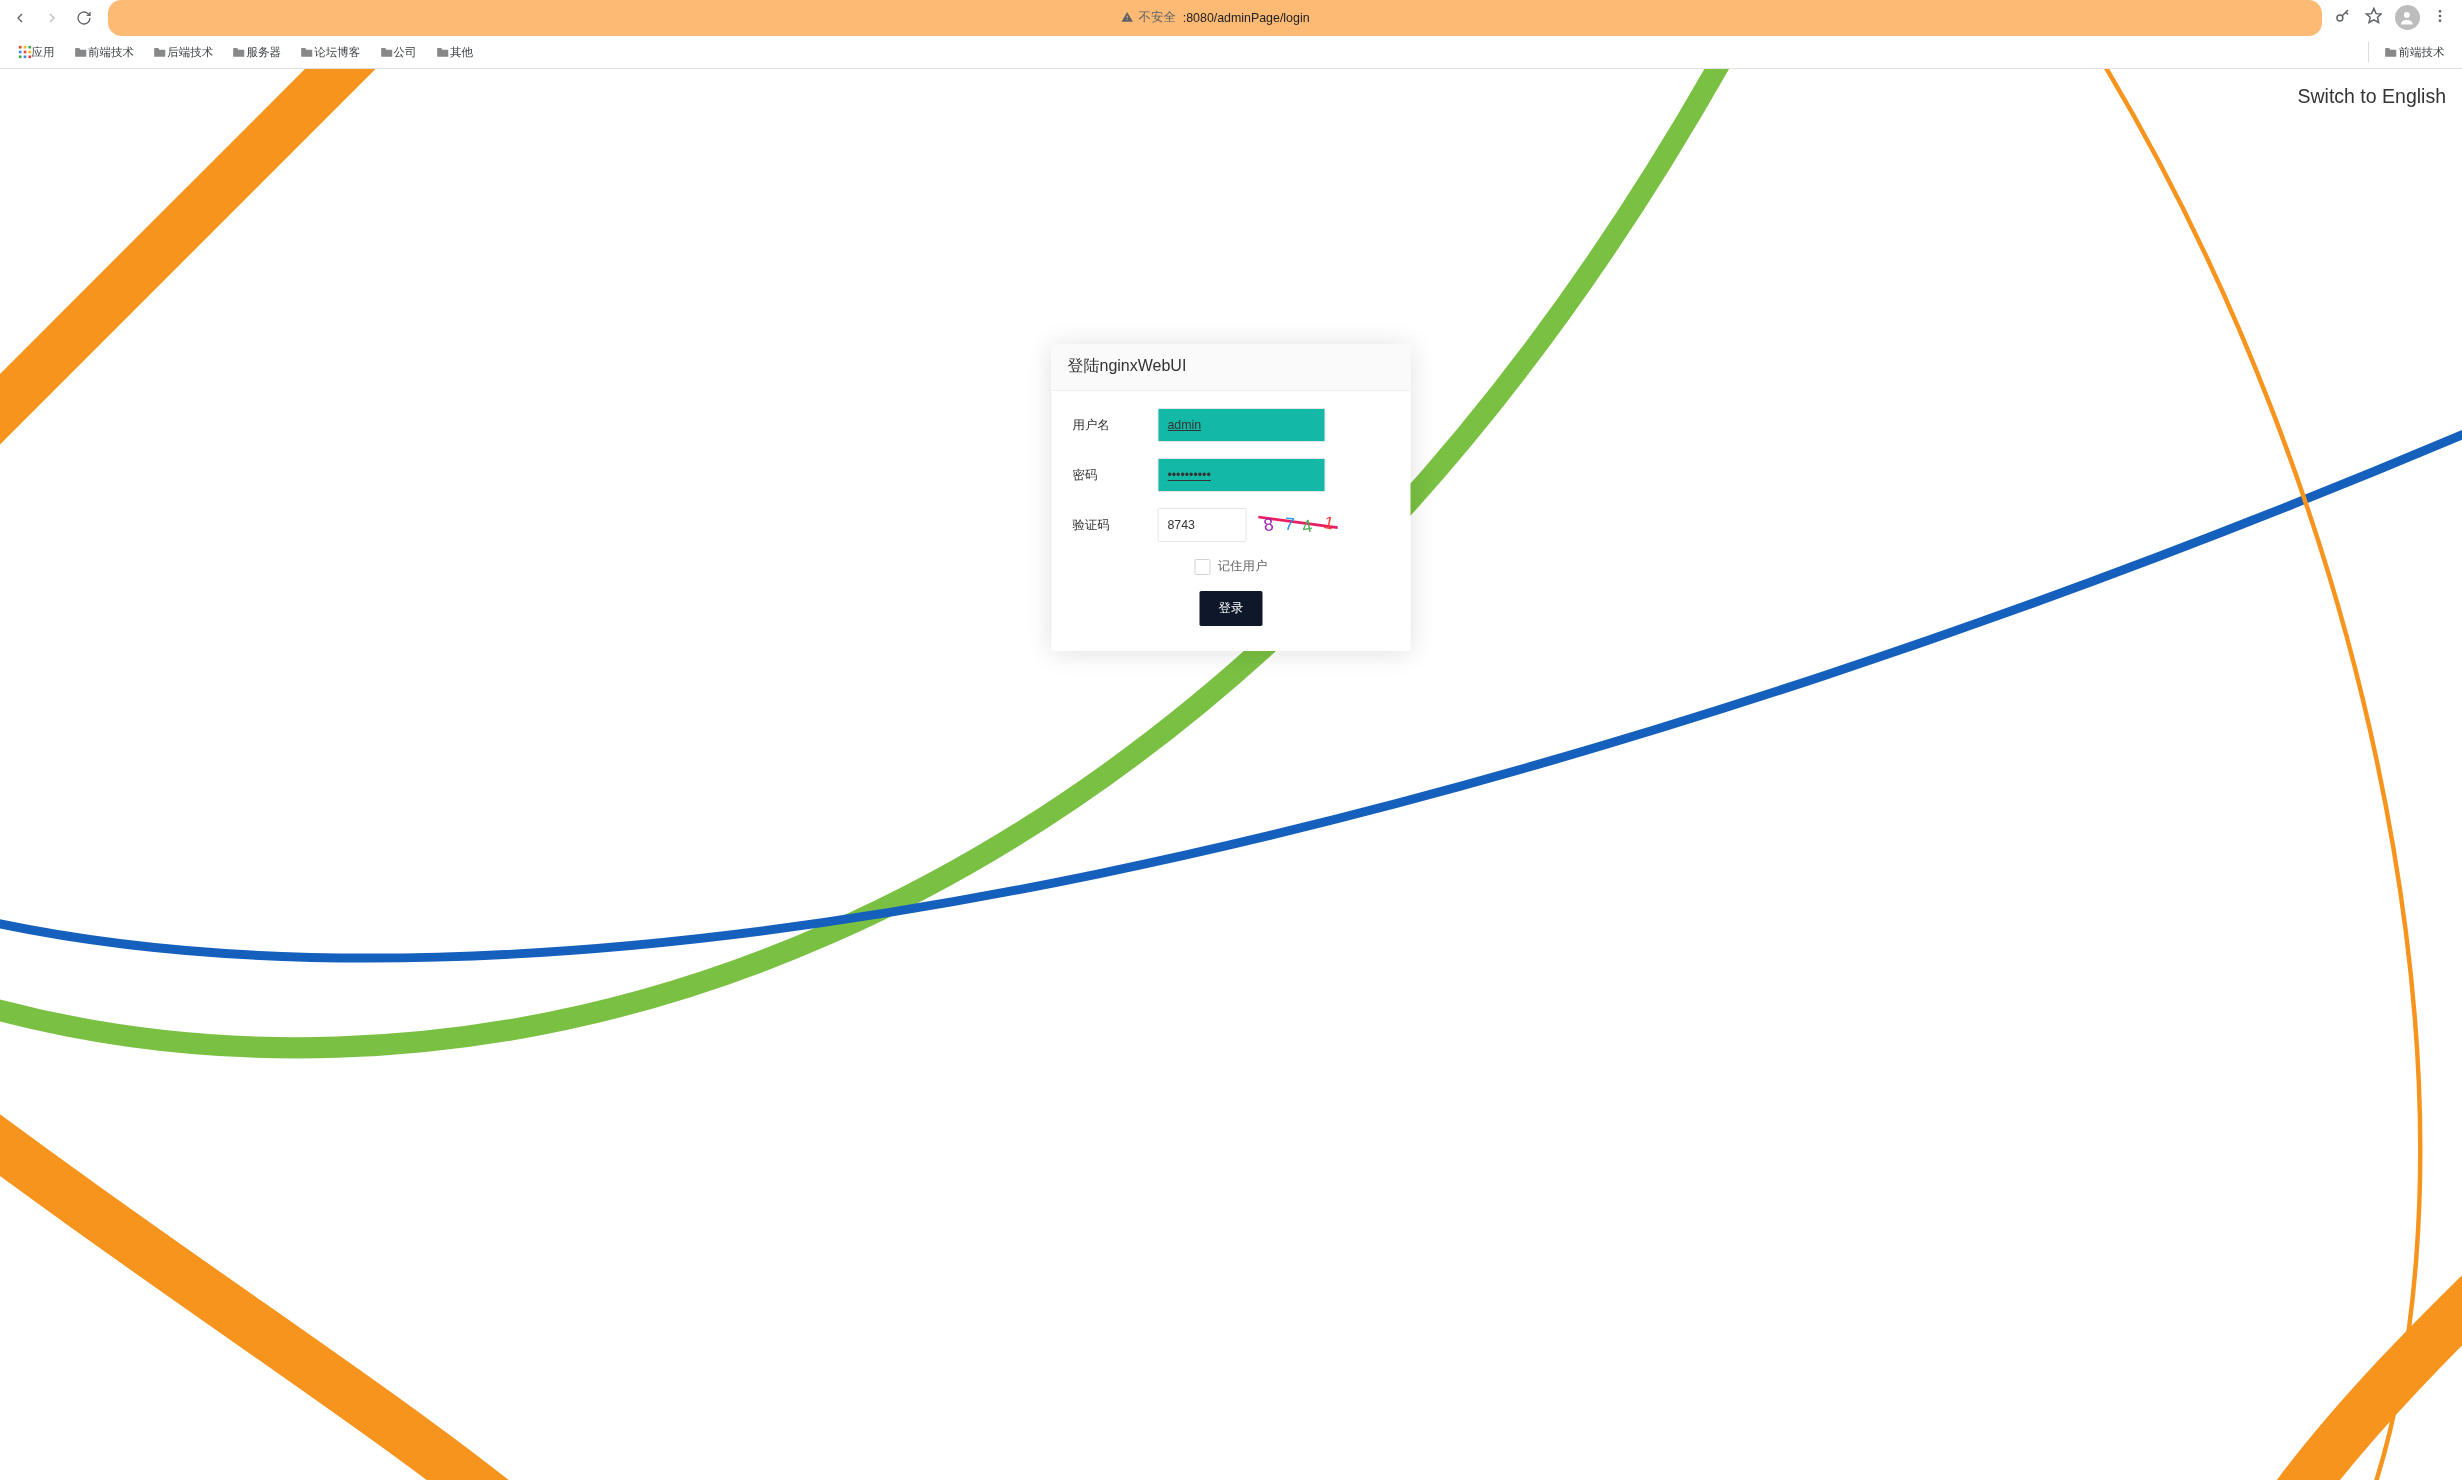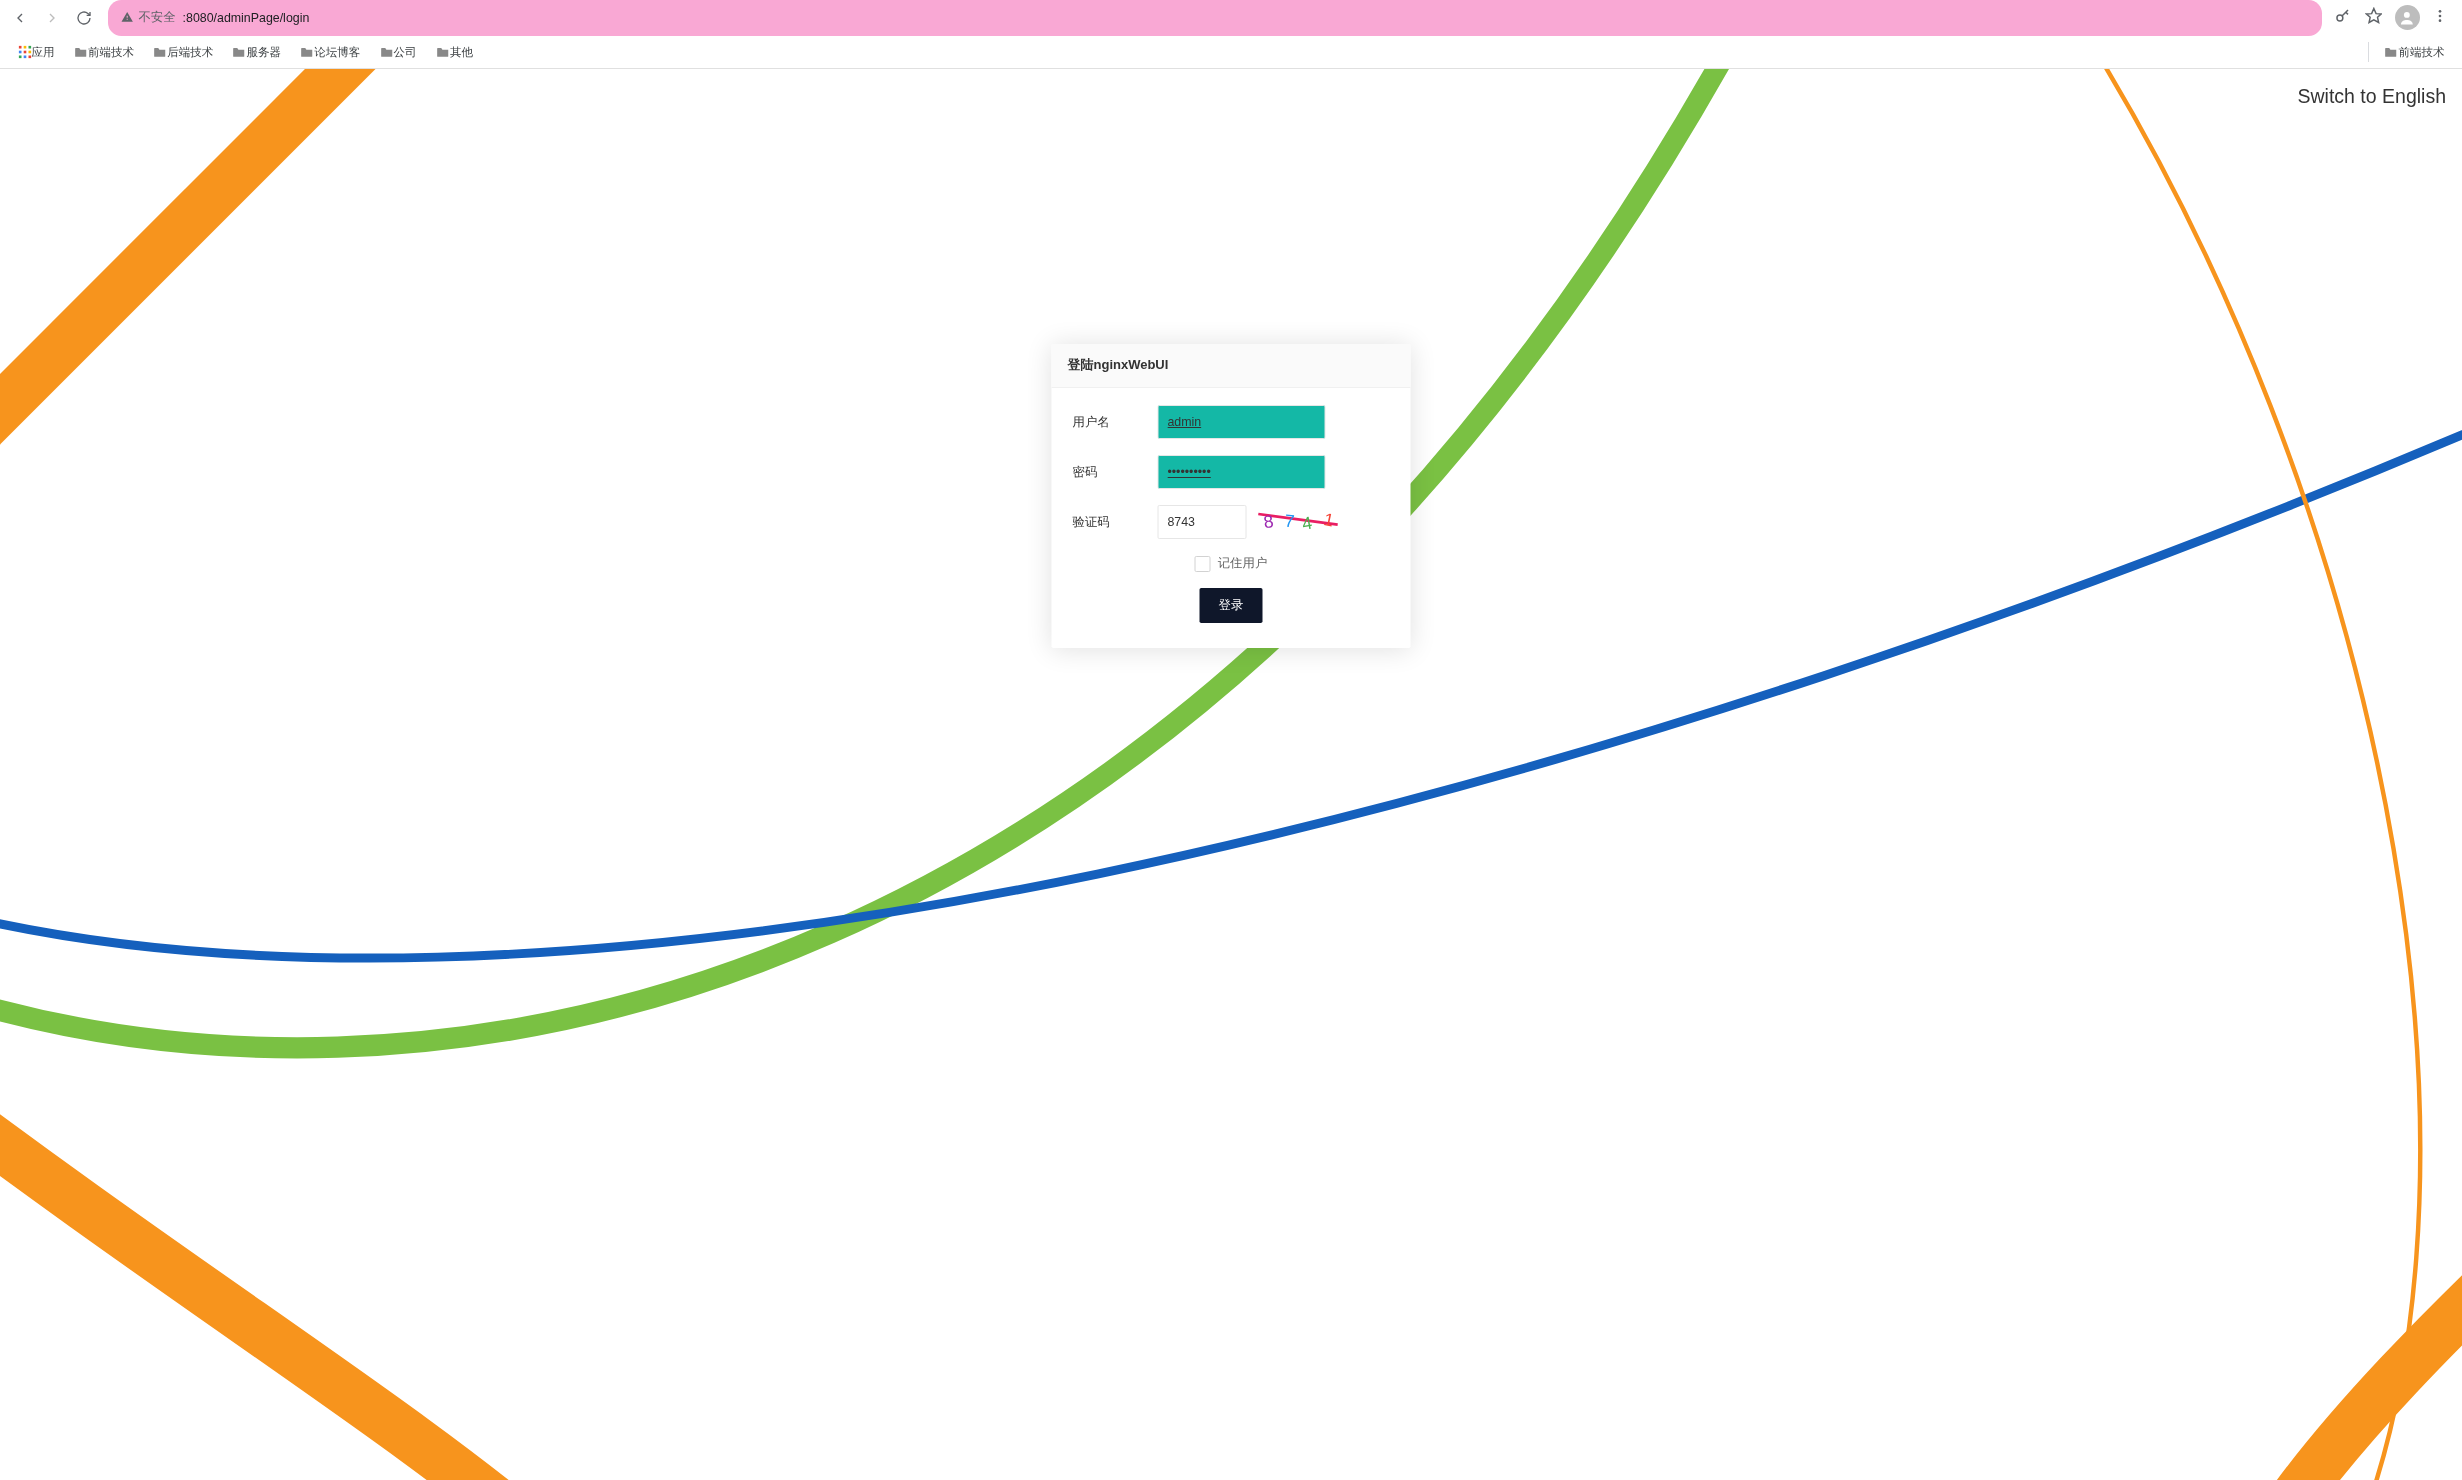--- a/index.html
+++ b/index.html
@@ -3,42 +3,42 @@
   <meta charset="utf-8">
   <style>
     * { margin: 0; padding: 0; box-sizing: border-box; }
     body { font-family: -apple-system, BlinkMacSystemFont, "Segoe UI", "Microsoft YaHei", sans-serif; background: #fff; overflow: hidden; }
 
     
     .browser-chrome { height: 69px; border-bottom: 0.9px solid #e0e0e0; background: #fff; }
     .toolbar { height: 35px; display: flex; align-items: center; padding: 0 7px; gap: 7px; }
     .nav-btn { width: 25px; height: 25px; display: flex; align-items: center; justify-content: center; color: #5f6368; cursor: pointer; border-radius: 50%; }
     .nav-btn.disabled { color: #bdbdbd; }
-    .address-bar { flex: 1; height: 36px; background: #f9a8d4; border-radius: 13.3px; display: flex; align-items: center; padding: 0 12.4px; margin: 0 5.3px; color: #5f6368; font-size: 12.4px; gap: 7px; }
+    .address-bar { flex: 1; height: 36px; background: #fdba74; border-radius: 13.3px; display: flex; align-items: center; padding: 0 12.4px; margin: 0 5.3px; color: #5f6368; font-size: 12.4px; gap: 7px; justify-content: center; }
     .addr-warn { display: flex; align-items: center; gap: 5.3px; color: #5f6368; }
     .addr-url { color: #202124; }
     .toolbar-right { display: flex; align-items: center; gap: 12.4px; padding-right: 7px; color: #5f6368; }
     .avatar-circle { width: 25px; height: 25px; border-radius: 50%; background: #bdbdbd; display: flex; align-items: center; justify-content: center; }
 
     .bookmarks-bar { height: 34px; display: flex; align-items: center; padding: 0 10.6px; gap: 5.3px; font-size: 11.5px; color: #3c4043; }
     .bm-item { display: flex; align-items: center; gap: 0; padding: 3.5px 7px; border-radius: 3.5px; cursor: pointer; }
     .bm-folder-icon { width: 14px; height: 12.4px; display: inline-block; }
     .apps-icon { width: 14px; height: 14px; display: inline-block; }
     .bm-spacer { flex: 1; }
     .bm-divider { width: 0.9px; height: 19.5px; background: #dadce0; margin: 0 3.5px; }
 
     
     .viewport { position: relative; width: 100%; height: calc(1480px - 69px); background: #fff; overflow: hidden; padding-left: 32px; }
     .bg-svg { position: absolute; inset: 0; width: 100%; height: 100%; }
 
     .lang-switch { position: absolute; top: 16px; right: 16px; font-size: 19.5px; color: #333; cursor: pointer; }
 
     
     .login-card { position: absolute; left: 50%; top: 275px; transform: translateX(-50%); width: 359px; background: #fff; box-shadow: 0 1.8px 26.6px rgba(0,0,0,0.12); border-radius: 1.8px; }
-    .card-header { padding: 12.4px 16px; font-size: 13px; color: #333; border-bottom: 0.9px solid #f0f0f0; background: #fafafa; font-weight: bold; }
+    .card-header { padding: 12.4px 16px; font-size: 16px; color: #333; border-bottom: 0.9px solid #f0f0f0; background: #fafafa; }
     .card-body { padding: 17.7px 21px 25px; }
 
     .form-row { display: flex; align-items: center; margin-bottom: 16px; }
     .form-label { width: 85px; text-align: left; padding-right: 14px; font-size: 12.4px; color: #333; }
     .form-input-wrap { flex: 1; display: flex; align-items: center; gap: 7px; }
     .form-input { width: 168px; height: 34px; border: 0.9px solid #e6e6e6; border-radius: 1.8px; padding: 0 8.9px; font-size: 12.4px; color: #333; outline: none; }
     .form-input.filled { background: #14b8a6; text-decoration: underline; }
     .form-input.captcha { width: 89px; }
 
     .captcha-img { width: 89px; height: 30px; }

